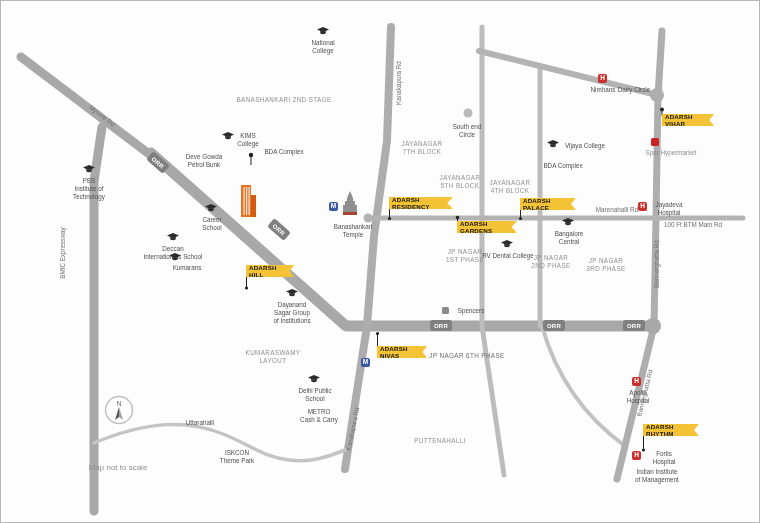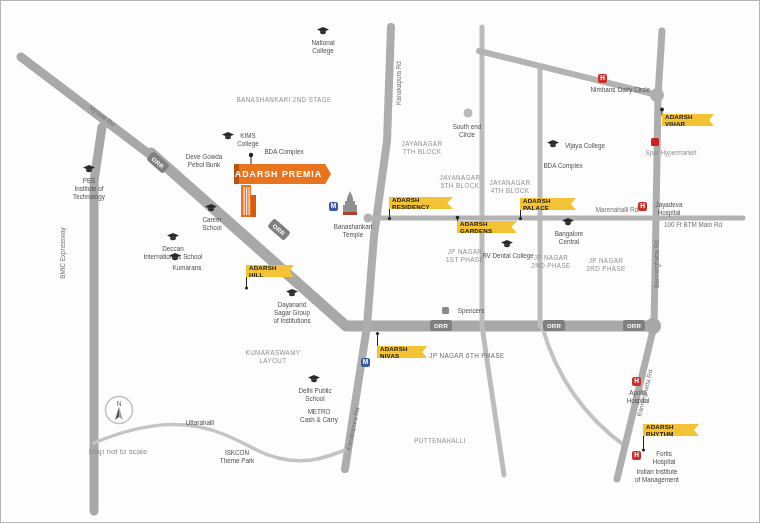--- a/index.html
+++ b/index.html
@@ -146,21 +146,21 @@
   <div class="lbl poi" style="left:175px;top:418px;width:48px;">Uttarahalli</div>
   <div class="lbl poi" style="left:211px;top:448px;width:50px;">ISKCON
 Theme Park</div>
   <div class="lbl area" style="left:407px;top:436px;width:64px;">PUTTENAHALLI</div>
   <div class="lbl poi" style="left:617px;top:388px;width:40px;">Apollo
 Hospital</div>
   <div class="lbl poi" style="left:643px;top:449px;width:40px;">Fortis
 Hospital</div>
   <div class="lbl poi" style="left:624px;top:467px;width:64px;">Indian Institute
 of Management</div>
-  <div class="lbl note" style="left:72px;top:446px;width:90px;">Map not to scale</div>
+  <div class="lbl note" style="left:72px;top:462px;width:90px;">Map not to scale</div>
 
   <svg class="cap" style="left:316px;top:26px;" width="12" height="9">
       <path d="M6 0 12 2.6 6 5.2 0 2.6Z" fill="#2b2b2b"></path>
       <path d="M3.2 3.8 V6.2 Q6 8.4 8.8 6.2 V3.8 L6 5.2Z" fill="#2b2b2b"></path>
     </svg>
   <svg class="cap" style="left:221px;top:131px;" width="12" height="9">
       <path d="M6 0 12 2.6 6 5.2 0 2.6Z" fill="#2b2b2b"></path>
       <path d="M3.2 3.8 V6.2 Q6 8.4 8.8 6.2 V3.8 L6 5.2Z" fill="#2b2b2b"></path>
     </svg>
   <svg class="cap" style="left:82px;top:164px;" width="12" height="9">
@@ -224,23 +224,20 @@
     <rect x="11.5" y="4" width="1.2" height="28" fill="#ffffff" opacity="0.85"></rect>
   </svg>
 
   <svg class="layer" style="left:101px;top:392px;" width="34" height="34">
     <circle cx="17" cy="17" r="13.5" fill="#ffffff" stroke="#c0c0c0" stroke-width="1.5"></circle>
     <text x="17" y="13" font-size="6.5" font-family="Liberation Sans, sans-serif" fill="#666" text-anchor="middle">N</text>
     <polygon points="17,14 13,27 17,24" fill="#555"></polygon>
     <polygon points="17,14 21,27 17,24" fill="#a0a0a0"></polygon>
   </svg>
 
-  <div class="ribbon" style="left:233px;top:163px;width:97px;">
-      <span>ADARSH PREMIA</span>
-    </div>
   <div class="flag" style="left:388px;top:196px;width:64px;">
       <span>ADARSH RESIDENCY</span>
     </div>
   <div class="flag" style="left:456px;top:220px;width:60px;">
       <span>ADARSH GARDENS</span>
     </div>
   <div class="flag" style="left:519px;top:197px;width:56px;">
       <span>ADARSH PALACE</span>
     </div>
   <div class="flag" style="left:661px;top:113px;width:52px;">

